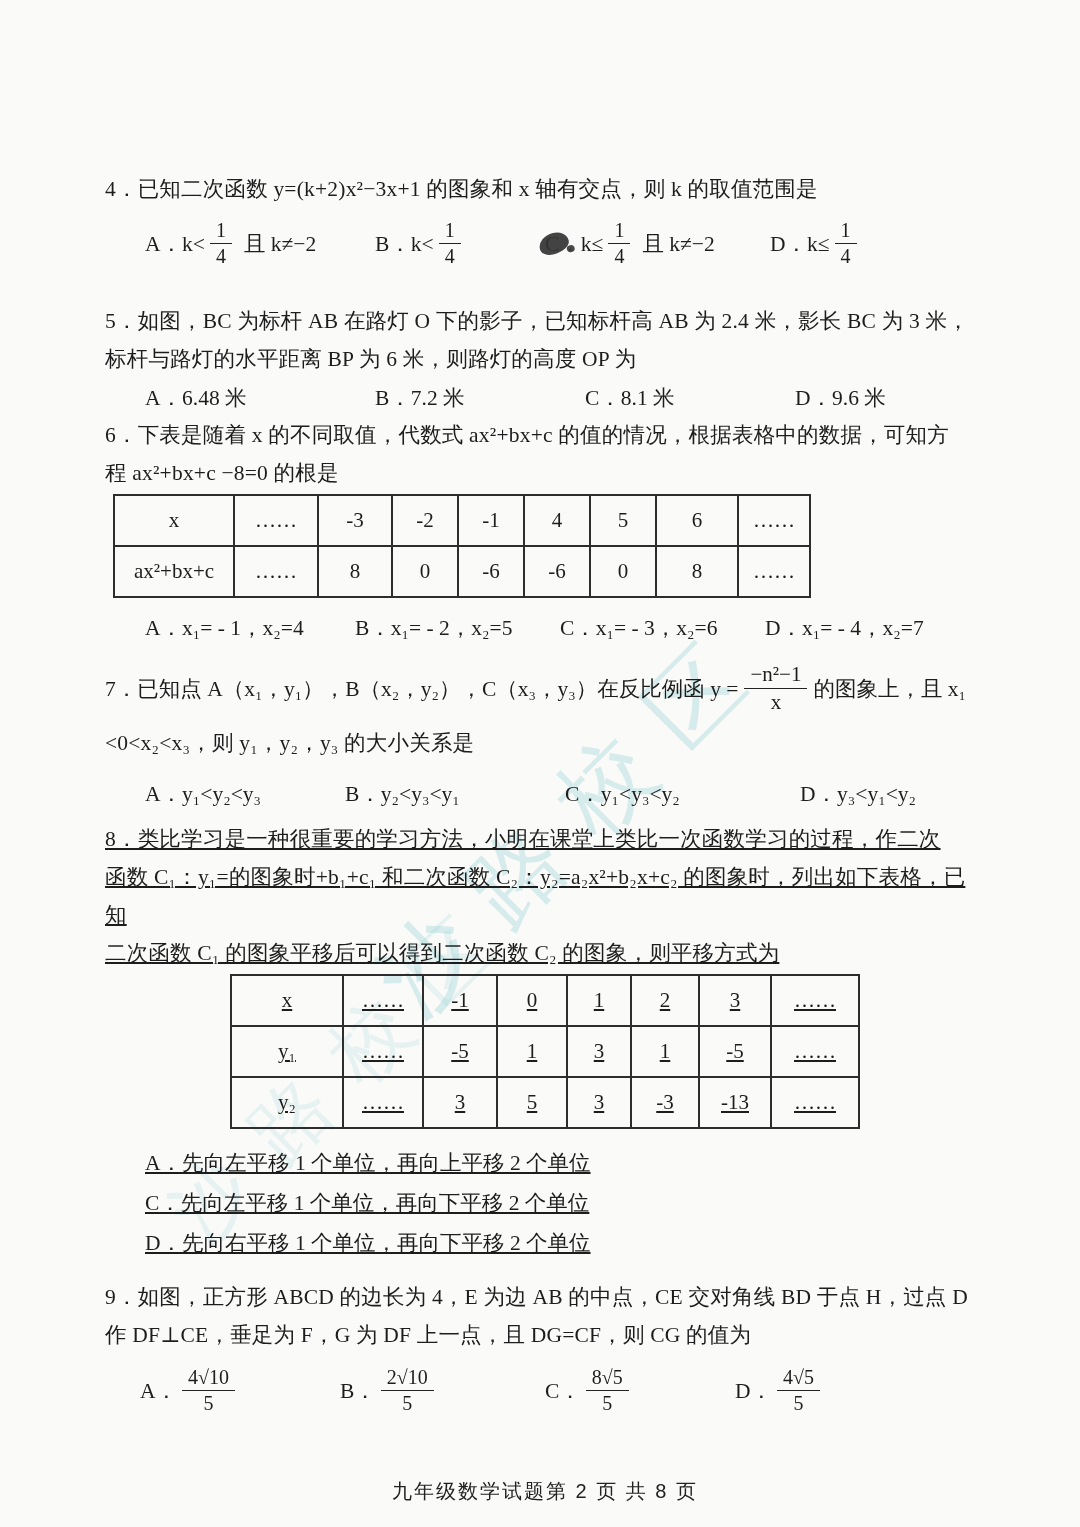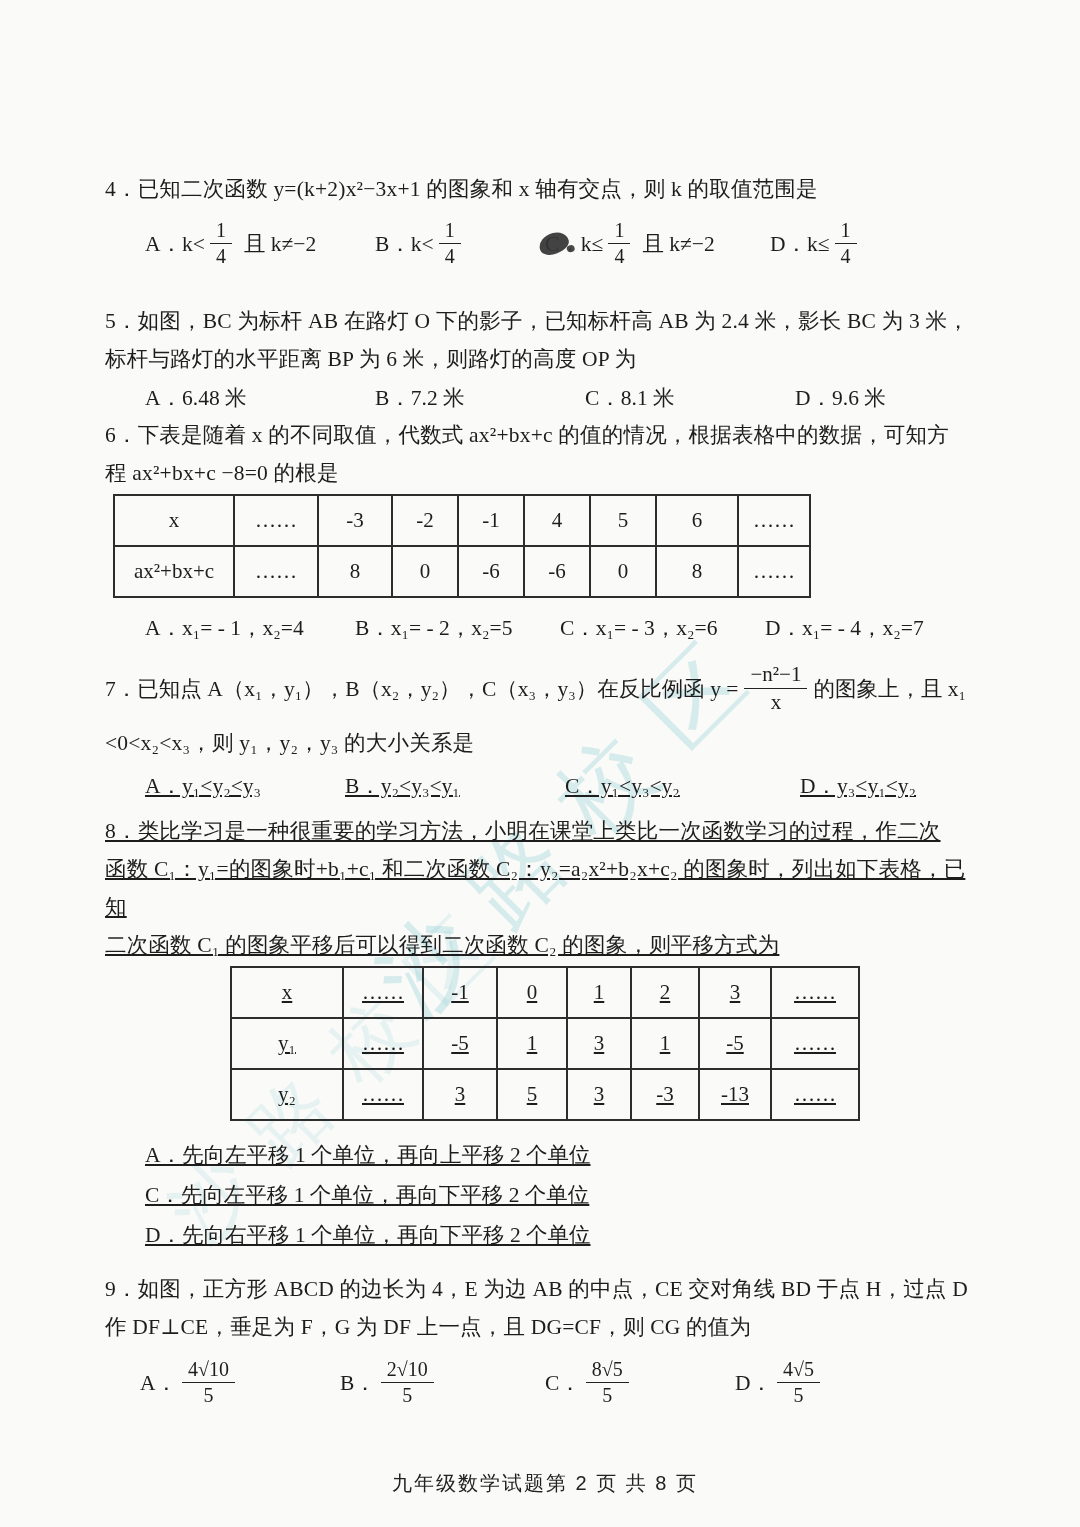--- a/index.html
+++ b/index.html
@@ -8,21 +8,21 @@
     background:#fafaf8;overflow:hidden;box-sizing:border-box;
     padding:170px 95px 0 105px;
     font-family:"Liberation Serif","DejaVu Serif",serif;
     color:#1d1d1d;font-size:21.5px;
   }
   .stem-line{line-height:38px;letter-spacing:0.2px;}
   .opts{display:grid;margin-left:40px;align-items:center;text-align:right;}
   .opts-q4{grid-template-columns:230px 170px 225px 1fr;min-height:70px;margin-top:0;}
   .opts-q5{grid-template-columns:230px 210px 210px 1fr;min-height:38px;}
   .opts-q6{grid-template-columns:210px 205px 205px 1fr;min-height:38px;margin-top:10px;}
-  .opts-q7{grid-template-columns:200px 220px 235px 1fr;min-height:38px;margin-top:4px;text-decoration:underline;}
+  .opts-q7{grid-template-columns:200px 220px 235px 1fr;min-height:38px;margin-top:12px;}
   .opts-q9{grid-template-columns:200px 205px 190px 1fr;min-height:72px;margin-left:35px;}
   .opt{display:inline-flex;align-items:center;white-space:nowrap;}
   .opt .post{margin-left:7px;}
   .frac{display:inline-flex;flex-direction:column;align-items:center;
         vertical-align:middle;margin:0 5px;line-height:1.15;font-size:20px;}
   .frac .num{padding:0 6px 1px 6px;border-bottom:1.7px solid #222;}
   .frac .den{padding-top:1px;}
   .q7-line1{display:flex;align-items:center;height:72px;}
   .q7-line1 .frac{font-size:21px;margin:0 6px;}
   .qtable{border-collapse:collapse;table-layout:fixed;}

